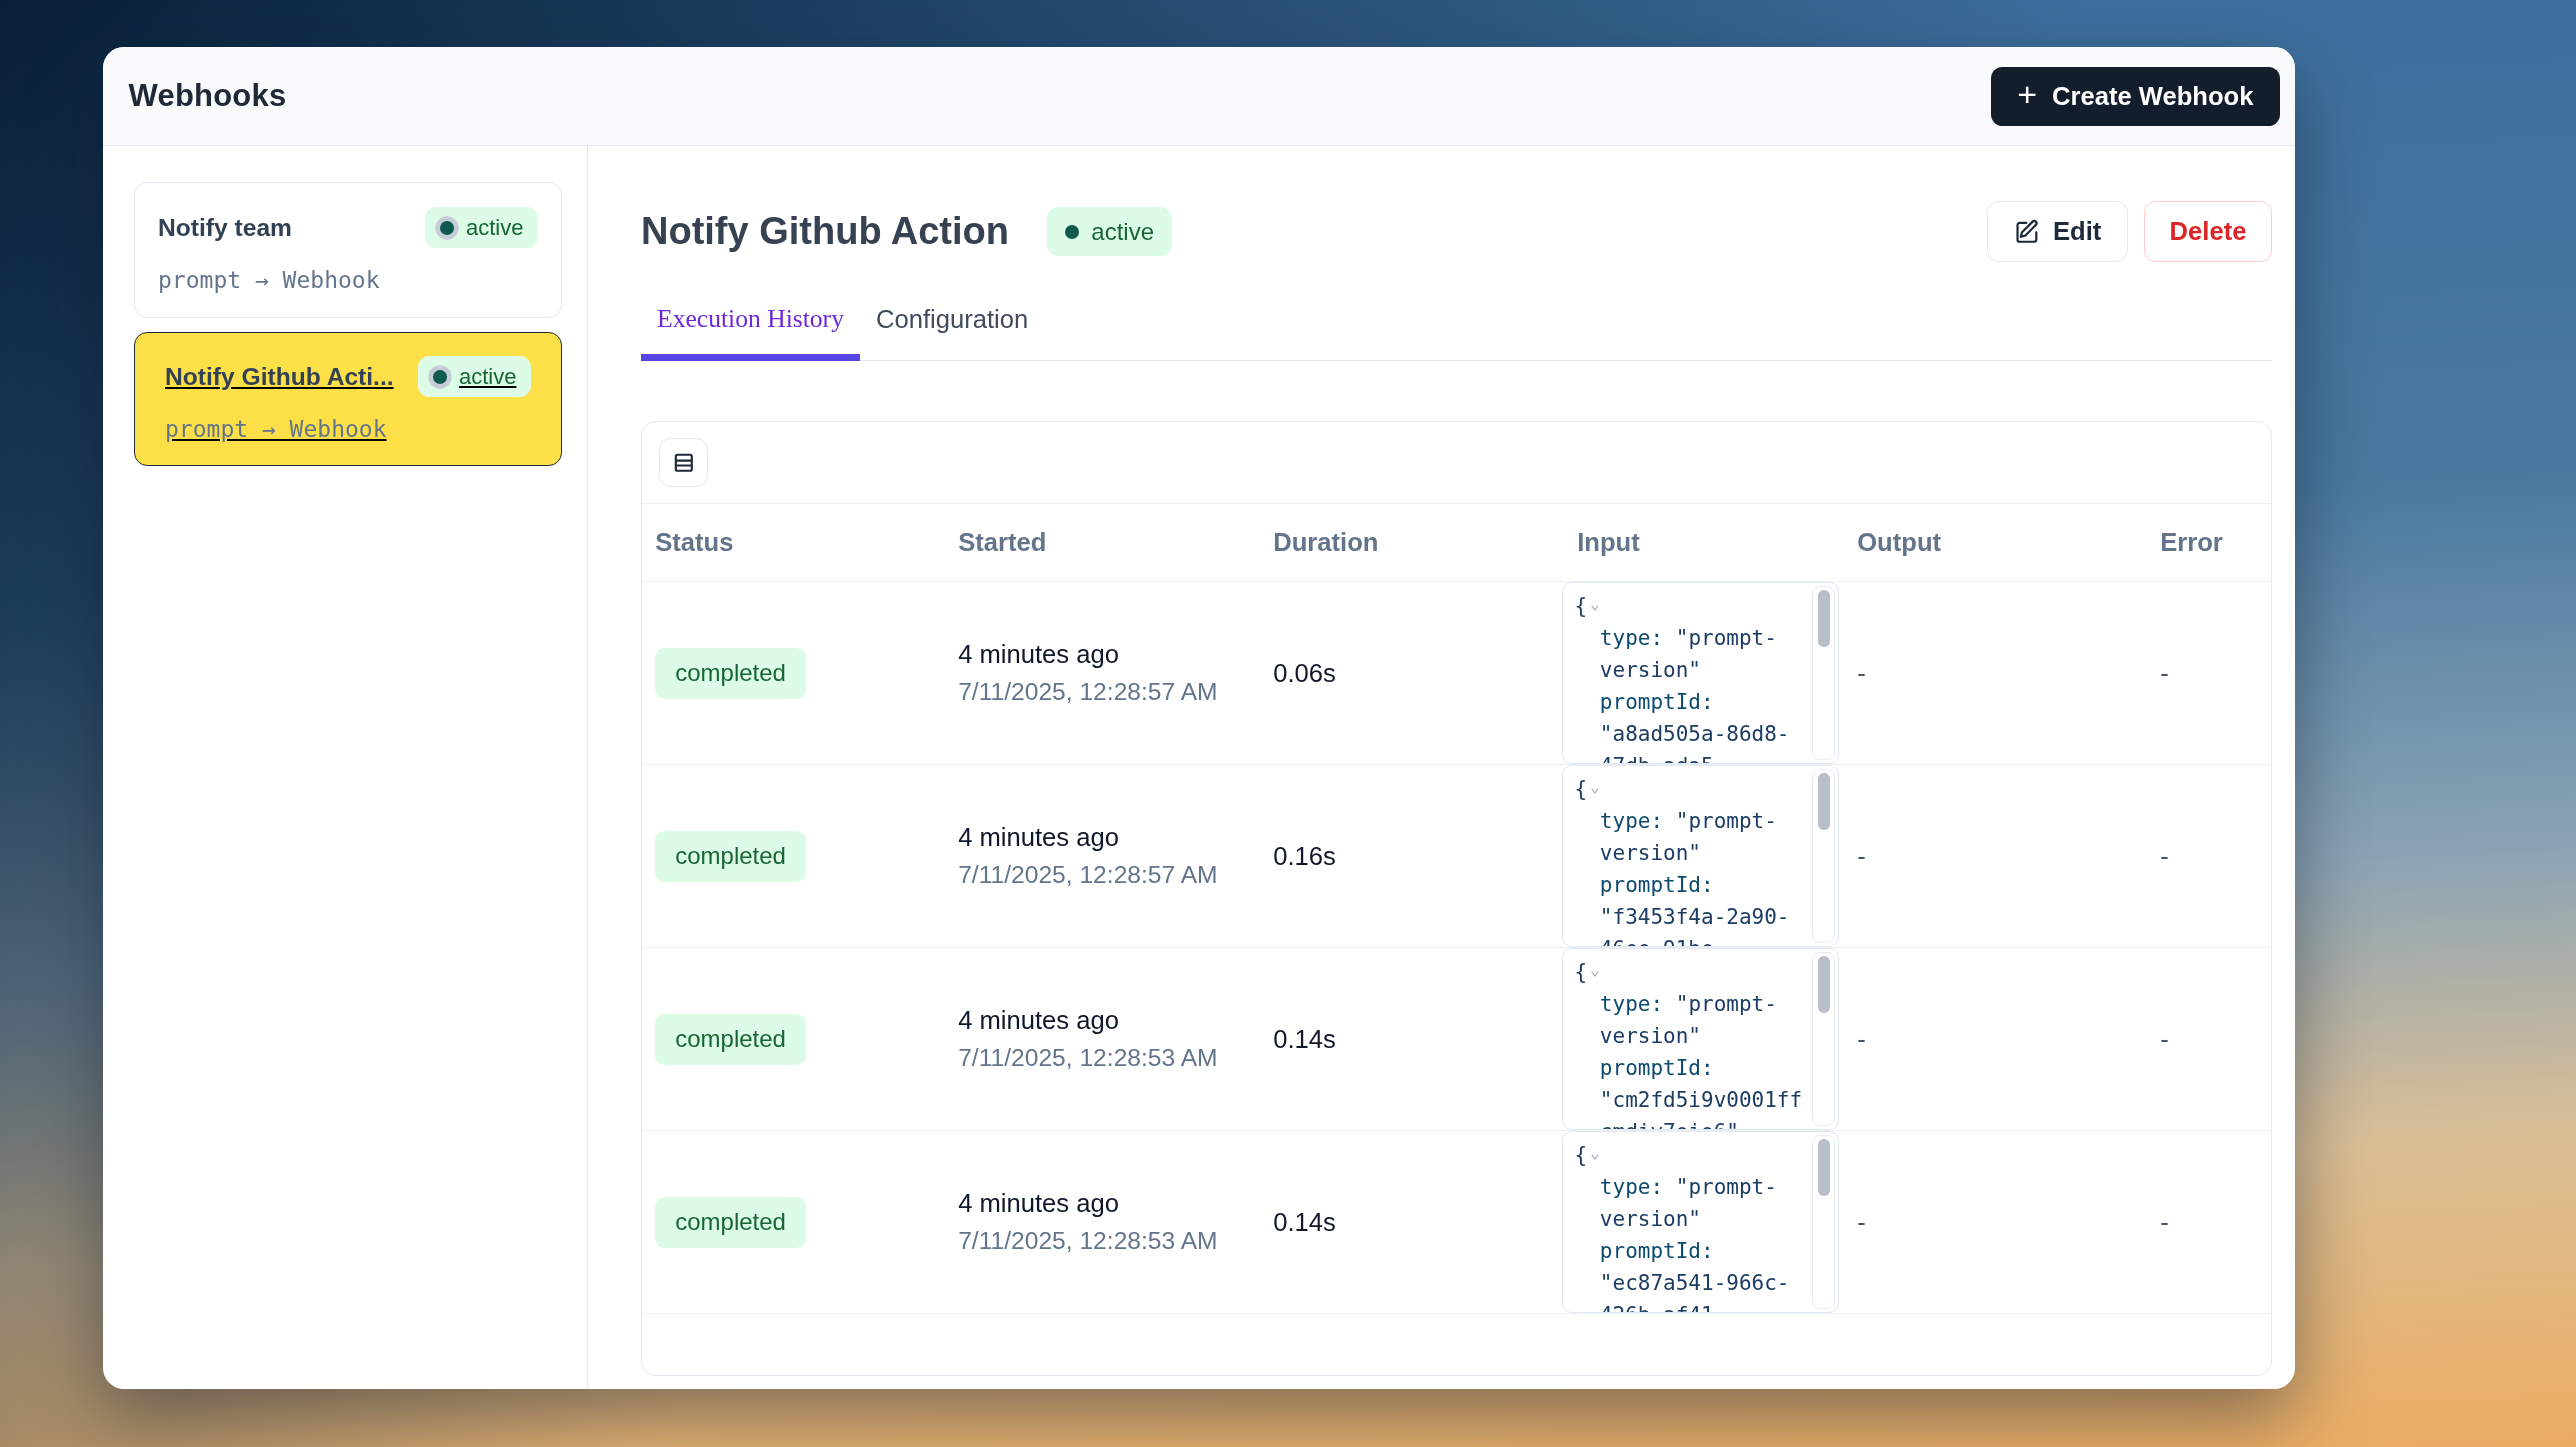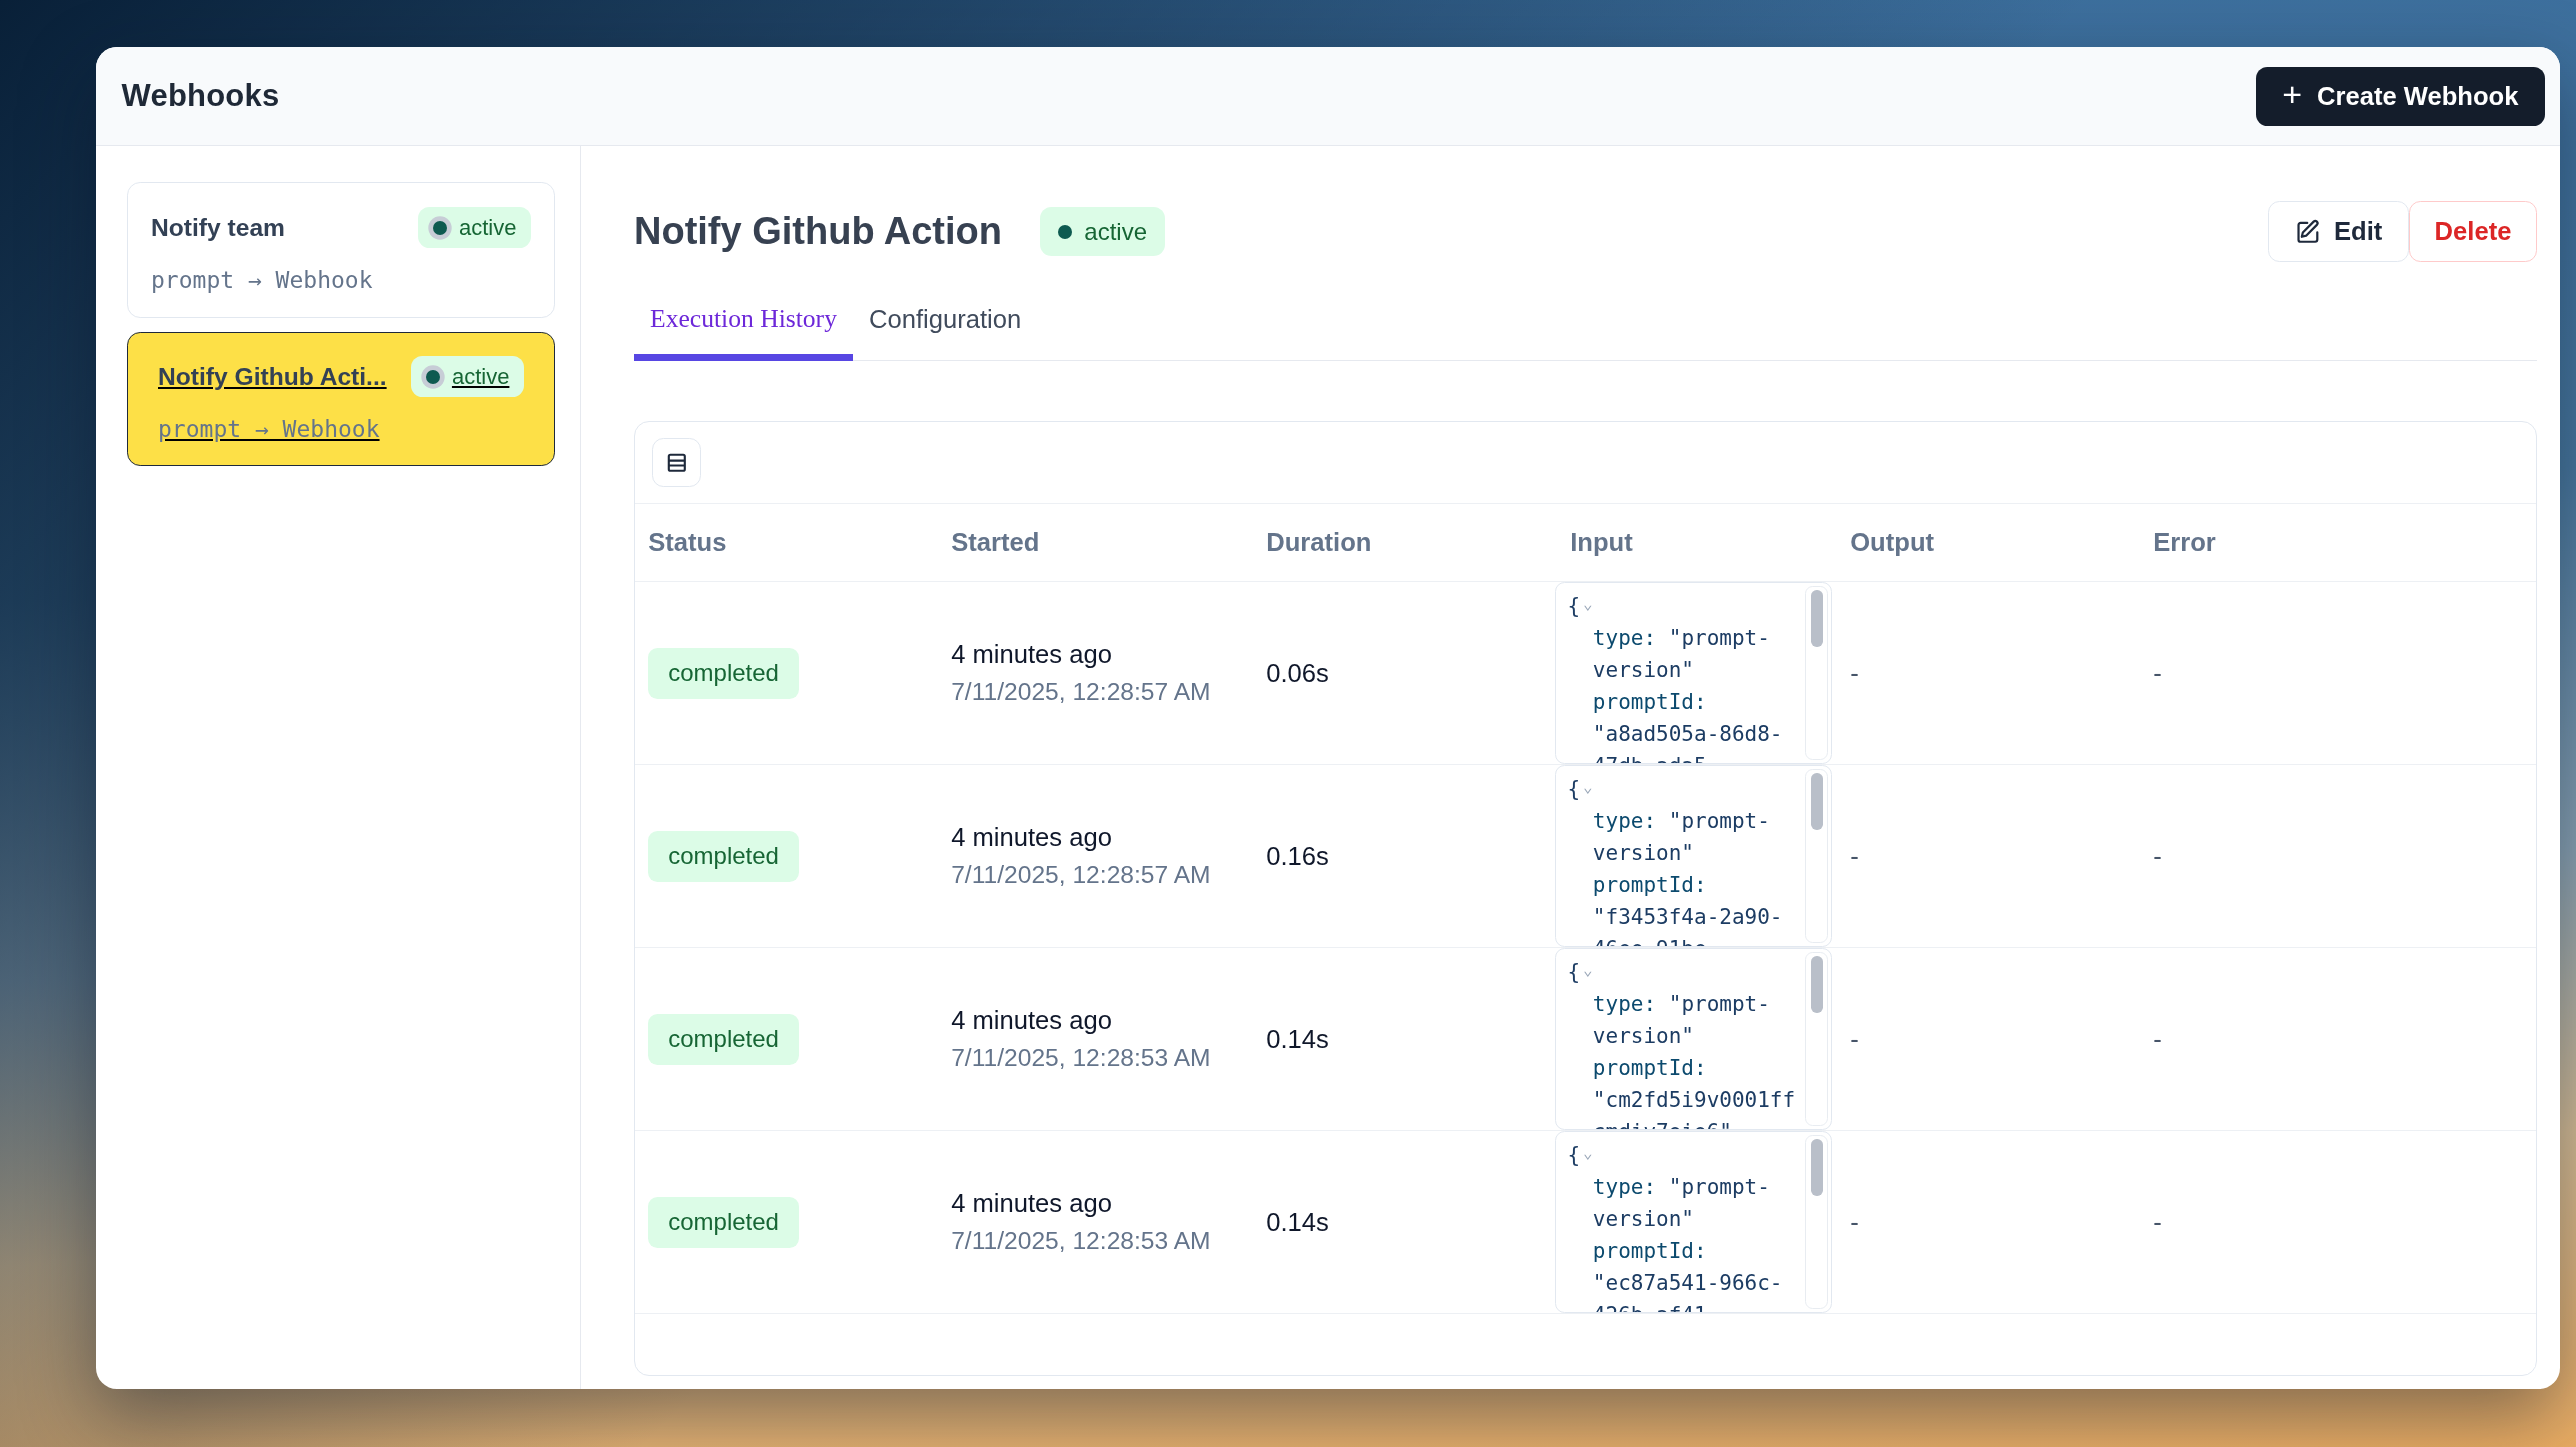--- a/index.html
+++ b/index.html
@@ -1,21 +1,21 @@
 <!DOCTYPE html>
 <html style="font-size:15px"><head>
 <meta charset="utf-8">
 <style>
   html,body{margin:0;padding:0;background:#0a2a48;}
   .page{position:relative;width:2576px;height:1448px;overflow:hidden;
     font-family:"Liberation Sans",sans-serif;
     background:
       linear-gradient(135deg, rgba(5,26,48,.93) 0%, rgba(5,26,48,.45) 26%, rgba(5,26,48,0) 52%),
       linear-gradient(177deg, #3a6d9d 0%, #48789f 38%, #8ba4b5 62%, #dabf96 80%, #ecad62 100%);}
-  .app-card{position:absolute;left:96px;top:47px;width:2464px;height:1342px;background:#fff;border-radius:21px;
+  .app-card{position:absolute;left:103px;top:47px;width:2192px;height:1342px;background:#fff;border-radius:21px;
     box-shadow:0 28px 76px rgba(8,20,38,.45);overflow:hidden;display:flex;flex-direction:column;}
   .app-header{flex:0 0 98px;display:flex;align-items:center;justify-content:space-between;background:#F8FAFC;
     border-bottom:0.9px solid #E6E9EF;padding:0 15px 0 25.6px;}
   .app-header h1{margin:0;font-size:31px;font-weight:700;color:#1F2937;letter-spacing:0.2px;}
   .btn-create{display:inline-flex;align-items:center;gap:15px;background:#141D2B;color:#fff;border:none;border-radius:11.4px;
     height:59px;padding:0 26.5px;font-size:25.6px;font-weight:600;font-family:inherit;cursor:pointer;}
   .btn-create .plus{font-size:34px;font-weight:400;line-height:1;margin-top:-3.8px;}
   .app-body{flex:1;display:flex;min-height:0;}
   .sidebar{flex:0 0 485px;width:485px;box-sizing:border-box;border-right:0.9px solid #E6E9EF;
     padding:36px 24.6px 0 31px;display:flex;flex-direction:column;gap:14px;}
@@ -28,21 +28,21 @@
   .badge-lg{font-size:24px;padding:10.4px 18px;gap:12.3px;}
   .badge-completed{font-size:24px;padding:11.4px 20px;border-radius:9.5px;}
   .dot{width:14px;height:14px;border-radius:50%;background:#0E5A50;flex:0 0 14px;}
   .dot-ring{box-shadow:0 0 0 4.7px #C7CDD6;}
   .wh-route{margin-top:19px;font-size:23px;color:#64748B;}
   .mono{font-family:"DejaVu Sans Mono",monospace;}
   .main{flex:1;min-width:0;box-sizing:border-box;padding:55px 23px 0 53px;display:flex;flex-direction:column;}
   .detail-header{display:flex;align-items:center;justify-content:space-between;}
   .title-wrap{display:flex;align-items:center;gap:38px;}
   .title-wrap h2{margin:0;font-size:38px;font-weight:700;color:#374151;}
-  .actions{display:flex;align-items:center;}
+  .actions{display:flex;align-items:center;gap:16px;}
   .btn-edit{display:inline-flex;align-items:center;gap:13.2px;height:61px;padding:0 25.6px;background:#fff;border:0.9px solid #E2E8F0;
     border-radius:11.4px;font-size:25.6px;font-weight:600;color:#1E293B;font-family:inherit;cursor:pointer;}
   .btn-edit svg{width:26.5px;height:26.5px;}
   .btn-delete{height:61px;padding:0 24.6px;background:#fff;border:0.9px solid #FECACA;border-radius:11.4px;font-size:25.6px;
     font-weight:600;color:#DC2626;font-family:inherit;cursor:pointer;}
   .tabs{display:flex;margin-top:42px;border-bottom:0.9px solid #E6E9EF;}
   .tab{background:none;border:none;font-family:inherit;font-size:25.6px;font-weight:500;color:#404B5C;
     padding:0 16px 20px;border-bottom:7.6px solid transparent;margin-bottom:-0.9px;cursor:pointer;}
   .tab.active{border-bottom-color:#5746E3;color:#6d28d9;font-family:Liberation Serif, serif;}
   .table-card{margin-top:60px;border:0.9px solid #E2E8F0;border-radius:15px;height:953px;overflow:hidden;

